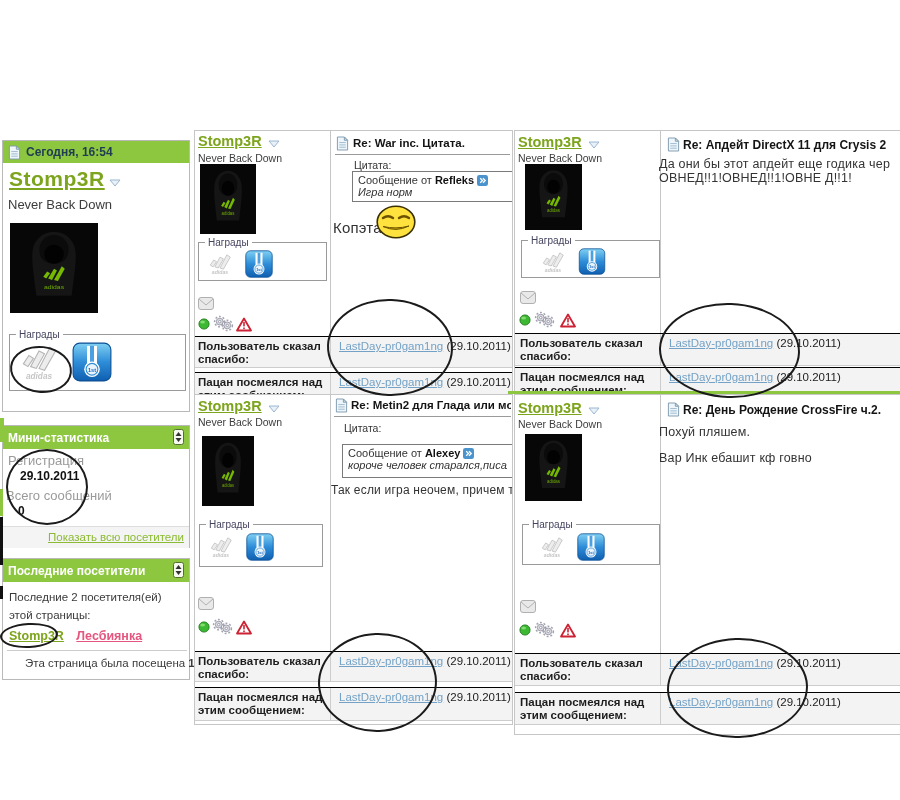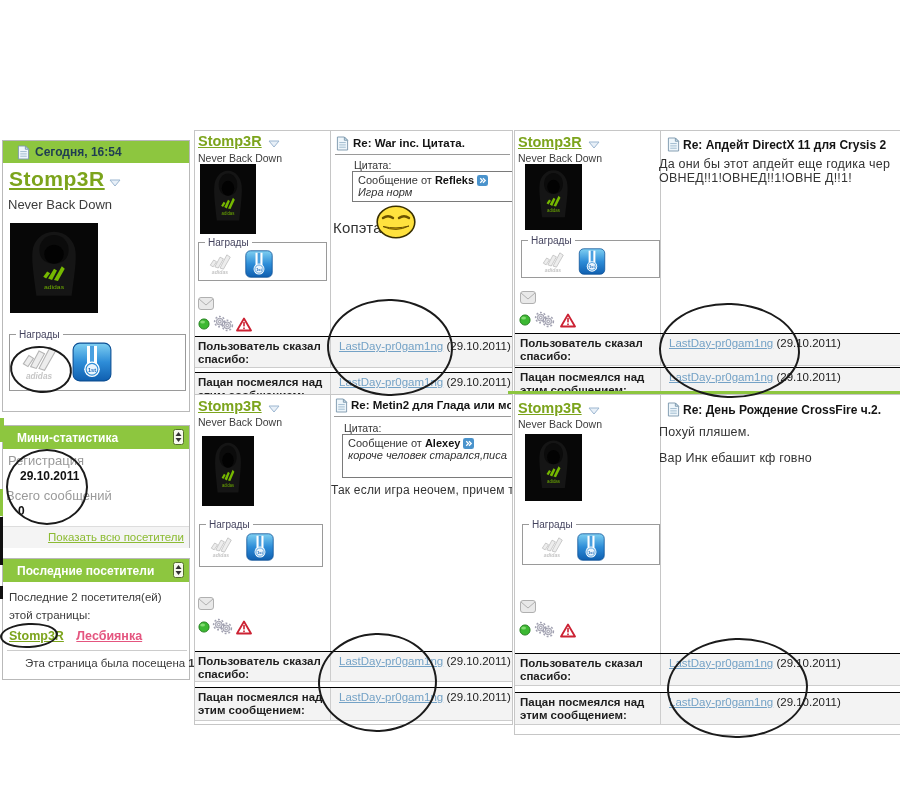--- a/index.html
+++ b/index.html
@@ -3,21 +3,21 @@
 <meta charset="utf-8">
 <style>
   html,body{margin:0;padding:0;background:#fff}
   #screen{position:relative;width:900px;height:800px;background:#fff;overflow:hidden;
           font-family:"Liberation Sans",sans-serif;color:#333}
   #screen *{box-sizing:border-box}
   .abs{position:absolute}
   
   .card{position:absolute;background:#fff;border:1px solid #b9b9b9}
   .ghead{position:absolute;left:0;right:0;top:0;background:#8dc63f;display:flex;align-items:center;
-         padding:0 14px;font-size:12px;font-weight:bold}
+         padding:0 5px;font-size:12px;font-weight:bold}
   .ghead.dark{color:#1f3c52}
   .ghead.white{color:#fff}
   .bigname{position:absolute;font-size:21px;font-weight:bold;color:#7ca41c;text-decoration:underline;
            letter-spacing:.5px;cursor:pointer}
   .uname{position:absolute;font-size:14.5px;font-weight:bold;color:#7ca41c;text-decoration:underline;cursor:pointer}
   .utitle{position:absolute;font-size:10.5px;color:#3c3c3c;white-space:nowrap}
   .utitle.big{font-size:13px}
   .avatarbox{position:absolute;cursor:pointer}
   .avatarbox svg{width:100%;height:100%;display:block}
   .awards{position:absolute;border:1px solid #9a9a9a;margin:0;padding:2px 4px 2px 6px}
@@ -389,21 +389,21 @@
           <g stroke="#9cb8cc" stroke-width="1">
             <line x1="3.5" y1="7" x2="10.5" y2="7"></line>
             <line x1="3.5" y1="9.5" x2="10.5" y2="9.5"></line>
             <line x1="3.5" y1="12" x2="10.5" y2="12"></line>
           </g>
         </svg>
       </span>
     <div class="ptitle" style="left:156px;top:4px;right:1px">Re: Metin2 для Глада или может бы</div>
     <div class="phr" style="left:139px;top:21px;right:1px"></div>
     <div class="qlabel" style="left:149px;top:27px">Цитата:</div>
-    <div class="qbox" style="left:147px;top:39px;right:-1px;height:44px">
+    <div class="qbox" style="left:147px;top:49px;right:-1px;height:34px">
       <div class="qline">
         <span>Сообщение от</span>
         <b>Alexey</b>
         <span class="qarrow"><svg viewBox="0 0 12 12">
               <rect width="12" height="12" rx="2.5" fill="#4a93cc"></rect>
               <path d="M3.5 3.5 L6 6 L3.5 8.5 M6.5 3.5 L9 6 L6.5 8.5" stroke="#fff" fill="none" stroke-width="1.4"></path>
             </svg></span>
       </div>
       <div class="qtext">короче человек старался,писал,а</div>
     </div>

